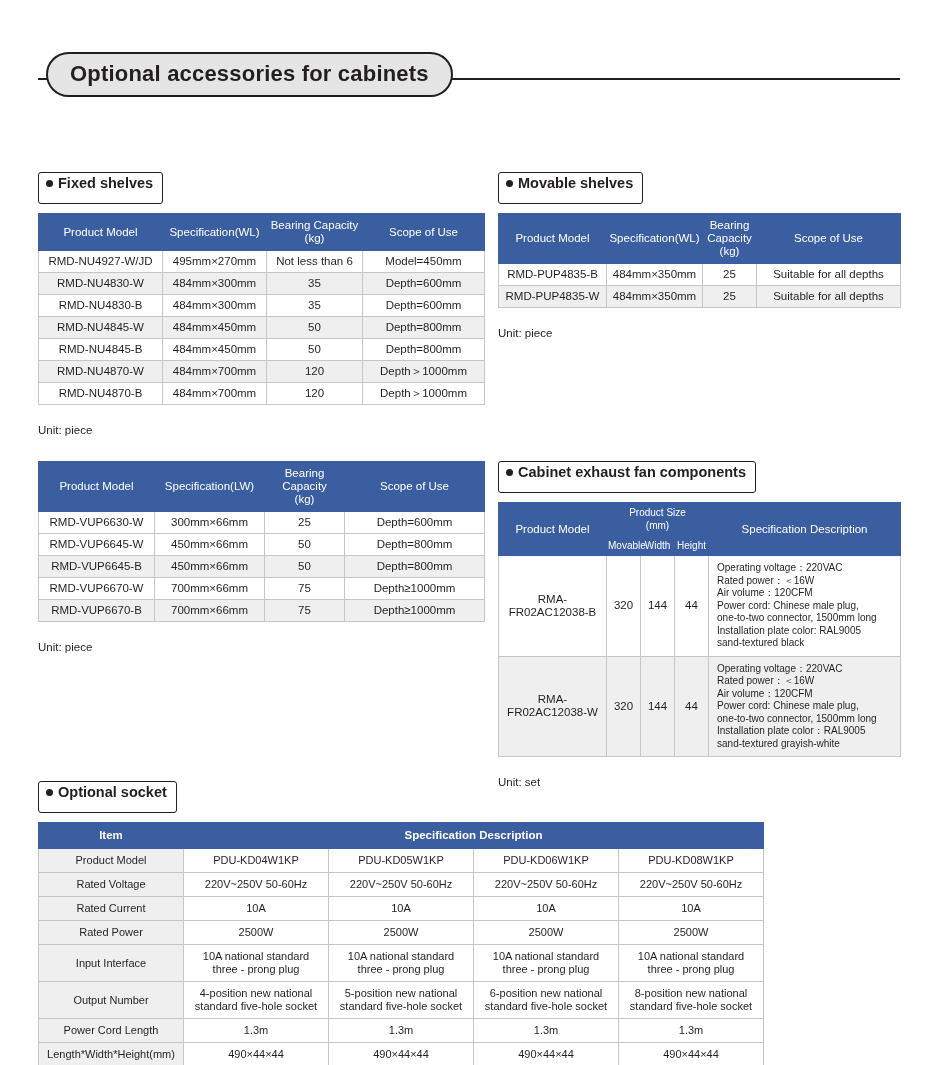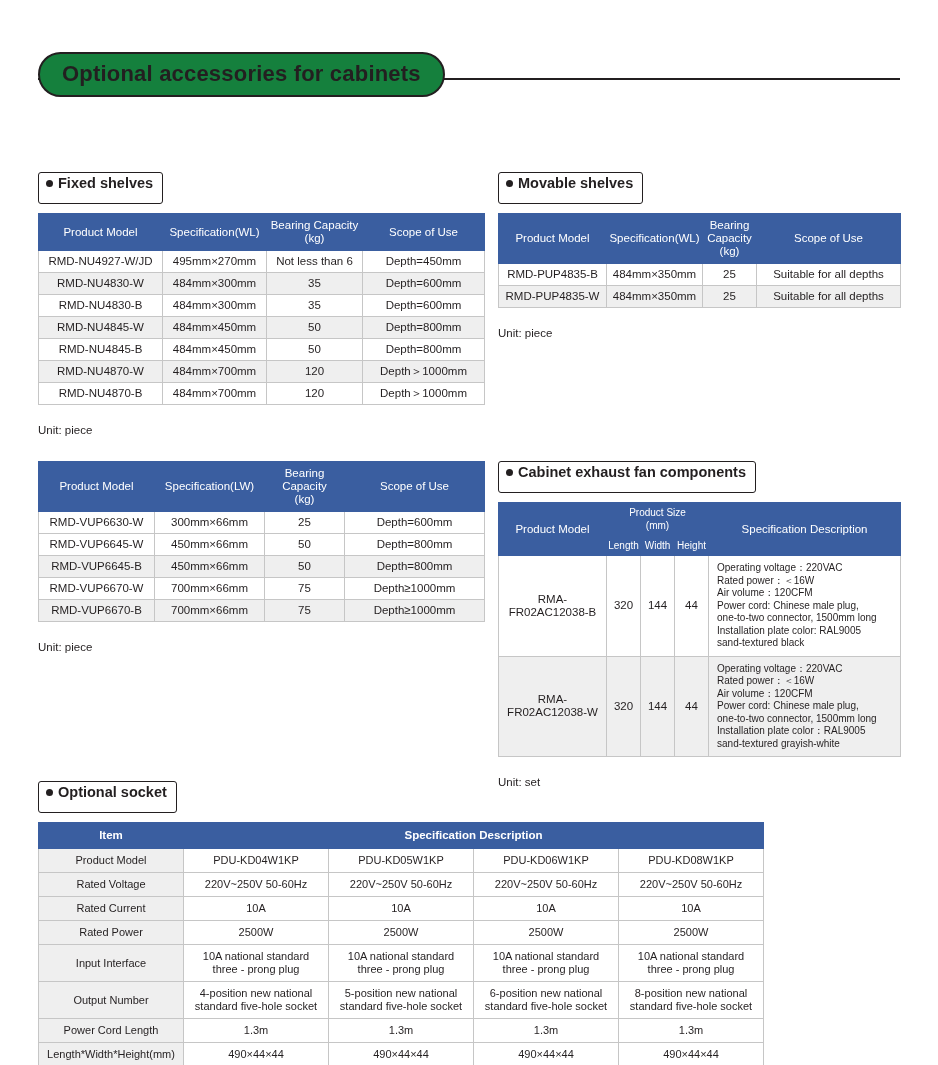--- a/index.html
+++ b/index.html
@@ -31,23 +31,23 @@
   .title-rule {
     position: absolute;
     left: 0;
     right: 0;
     top: 26px;
     height: 2px;
     background: #231f20;
   }
   .title-box {
     position: absolute;
-    left: 0;
+    left: 8px;
     top: 0;
-    background: #15803d;
+    background: #e5e5e5;
     border: 2px solid #231f20;
     border-radius: 23px;
     padding: 7px 22px 8px 22px;
     font-size: 22px;
     font-weight: bold;
     letter-spacing: 0.2px;
     line-height: 26px;
     z-index: 2;
   }
   
@@ -201,21 +201,21 @@
           <th>Specification(WL)</th>
           <th>Bearing Capacity<br>(kg)</th>
           <th>Scope of Use</th>
         </tr>
       </thead>
       <tbody>
         <tr>
           <td>RMD-NU4927-W/JD</td>
           <td>495mm×270mm</td>
           <td>Not less than 6</td>
-          <td>Depth=450mm</td>
+          <td>Model=450mm</td>
         </tr>
         <tr class="alt">
           <td>RMD-NU4830-W</td>
           <td>484mm×300mm</td>
           <td>35</td>
           <td>Depth=600mm</td>
         </tr>
         <tr>
           <td>RMD-NU4830-B</td>
           <td>484mm×300mm</td>
@@ -352,21 +352,21 @@
           <col class="c4">
           <col class="c5">
         </colgroup>
       <thead>
         <tr>
           <th rowspan="2">Product Model</th>
           <th colspan="3" class="small">Product Size<br>(mm)</th>
           <th rowspan="2">Specification Description</th>
         </tr>
         <tr>
-          <th class="small">Length</th>
+          <th class="small">Movable</th>
           <th class="small">Width</th>
           <th class="small">Height</th>
         </tr>
       </thead>
       <tbody>
         <tr>
           <td>RMA-FR02AC12038-B</td>
           <td>320</td>
           <td>144</td>
           <td>44</td>

